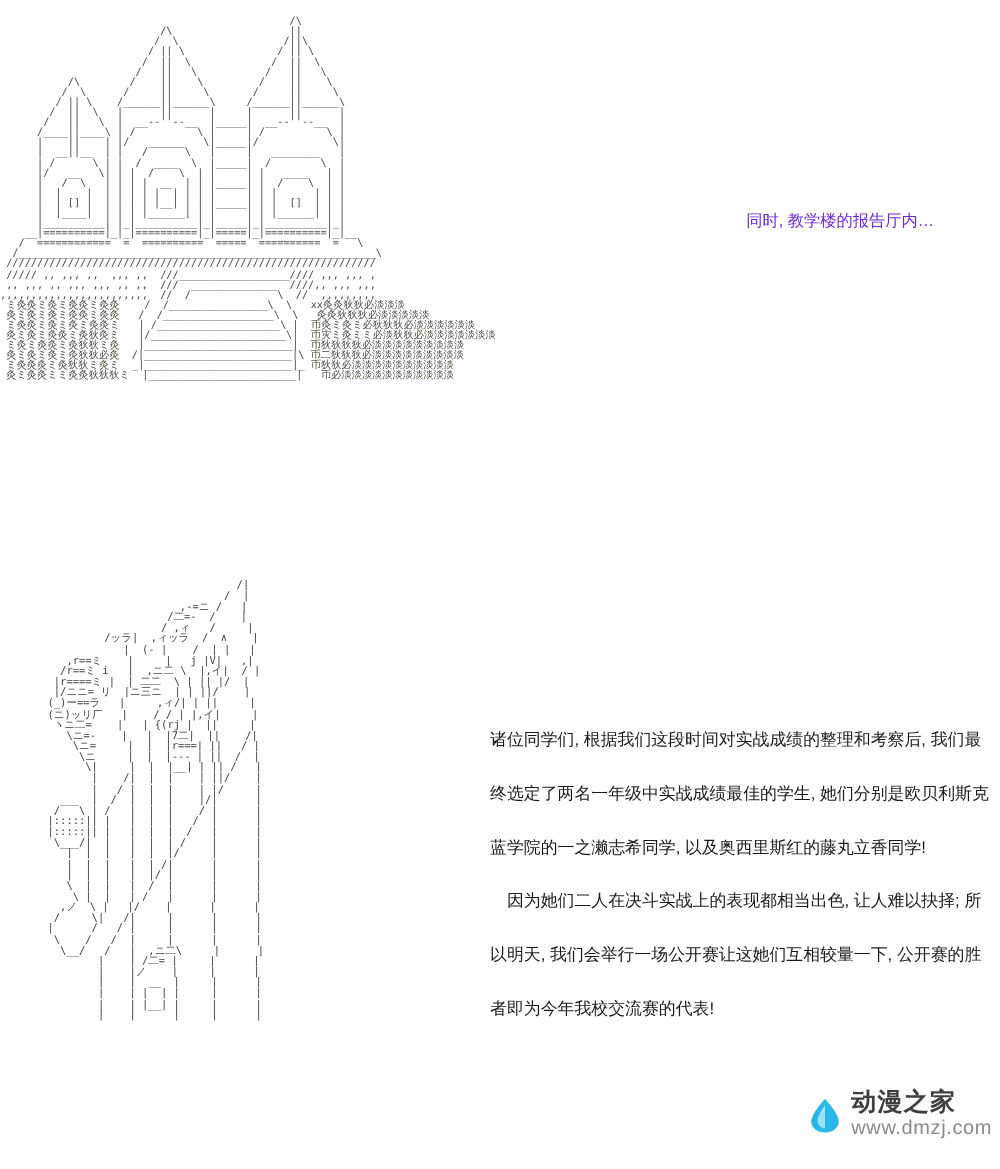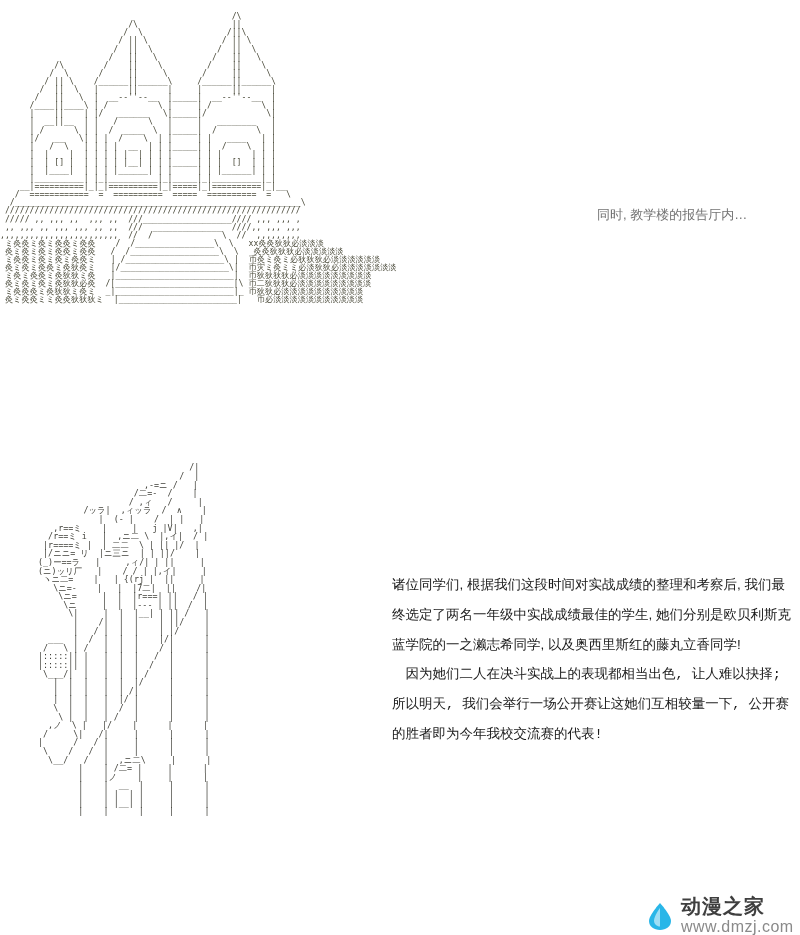--- a/index.html
+++ b/index.html
@@ -39,48 +39,45 @@
     top: 455px;
     font-size: 8.4px;
     line-height: 8.6px;
     color: #3f3f38;
   }
   .caption-top {
     position: absolute;
     left: 597px;
     top: 168px;
     font-size: 13px;
-    color: #737373;
+    color: #6d28d9;
     white-space: nowrap;
-    margin-top: 38px;
   }
   .body-text {
     position: absolute;
     left: 392px;
     top: 570px;
     width: 400px;
     font-size: 13.5px;
-    line-height: 30px;
+    line-height: 43px;
     color: #1a1a1a;
   }
   .body-text p {
     margin: 0;
   }
   .body-text p.indent {
     text-indent: 1em;
-    font-family: Liberation Mono, monospace;
   }
   .watermark {
     position: absolute;
     left: 645px;
     top: 872px;
     display: flex;
     align-items: center;
     gap: 6px;
-    margin-top: 24px;
   }
   .wm-logo {
     width: 30px;
     height: 30px;
     position: relative;
   }
   .wm-text {
     display: flex;
     flex-direction: column;
     line-height: 1;

